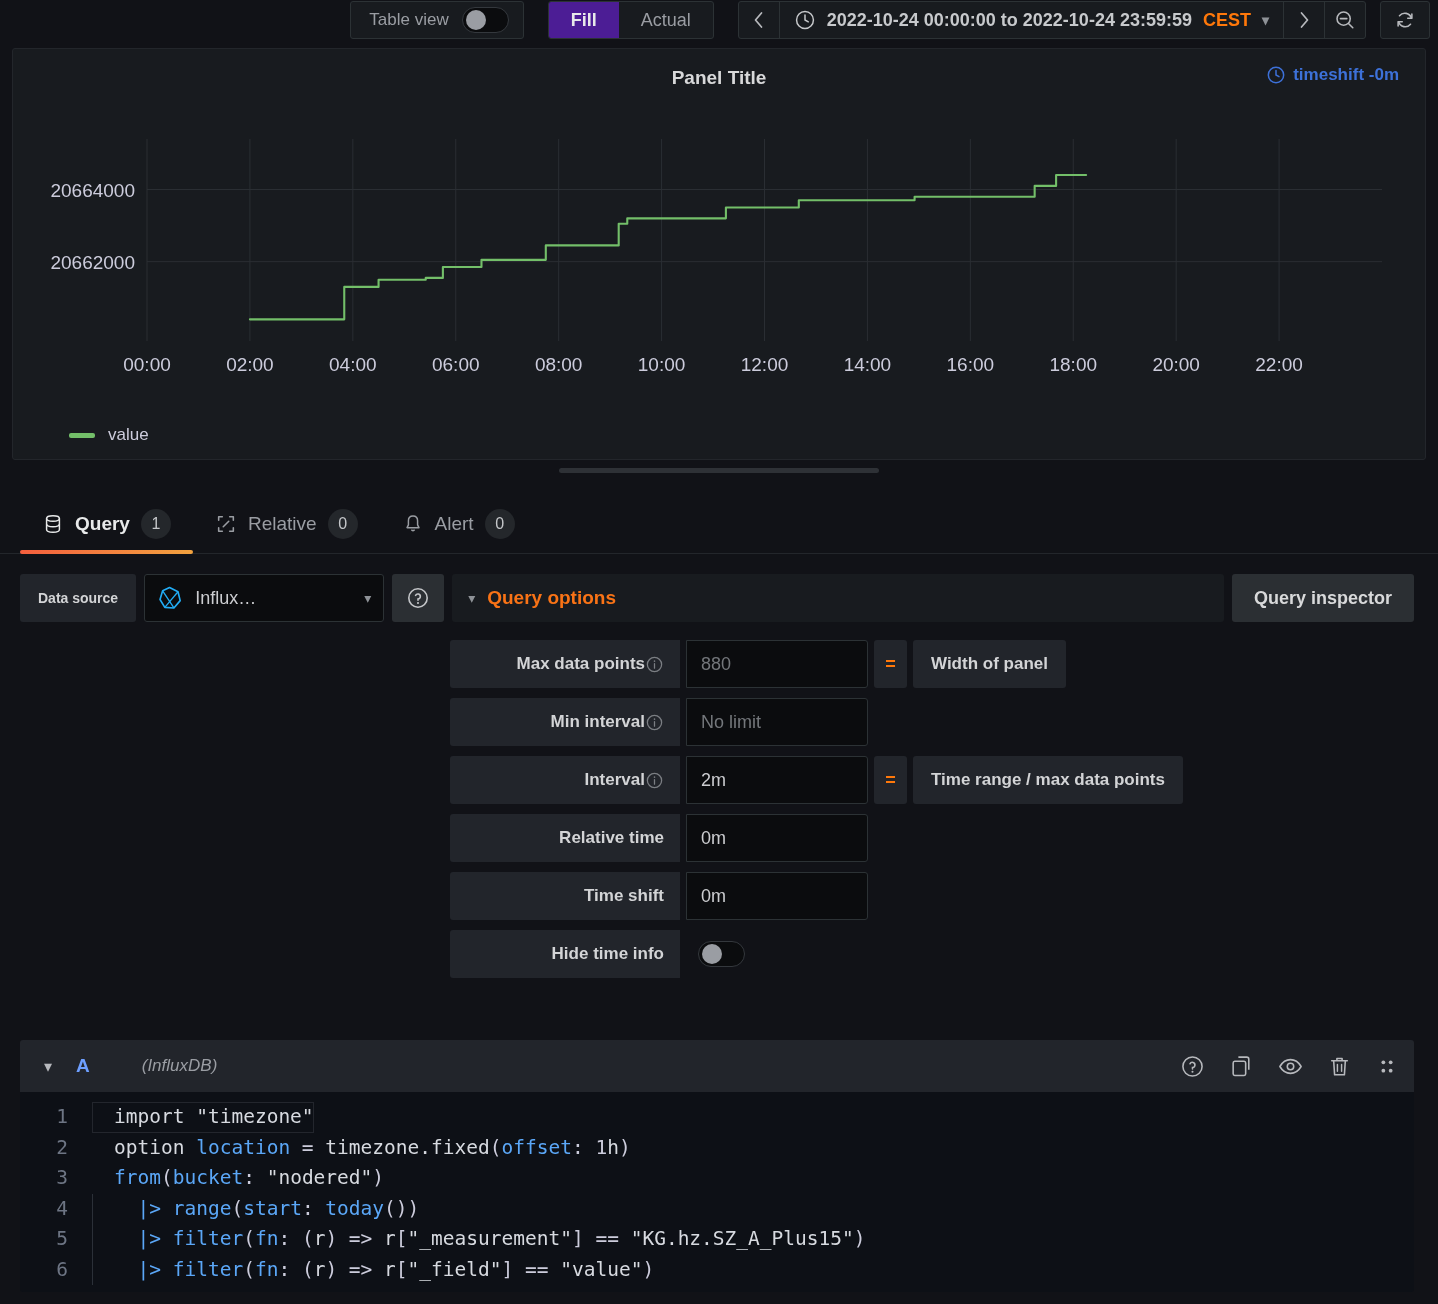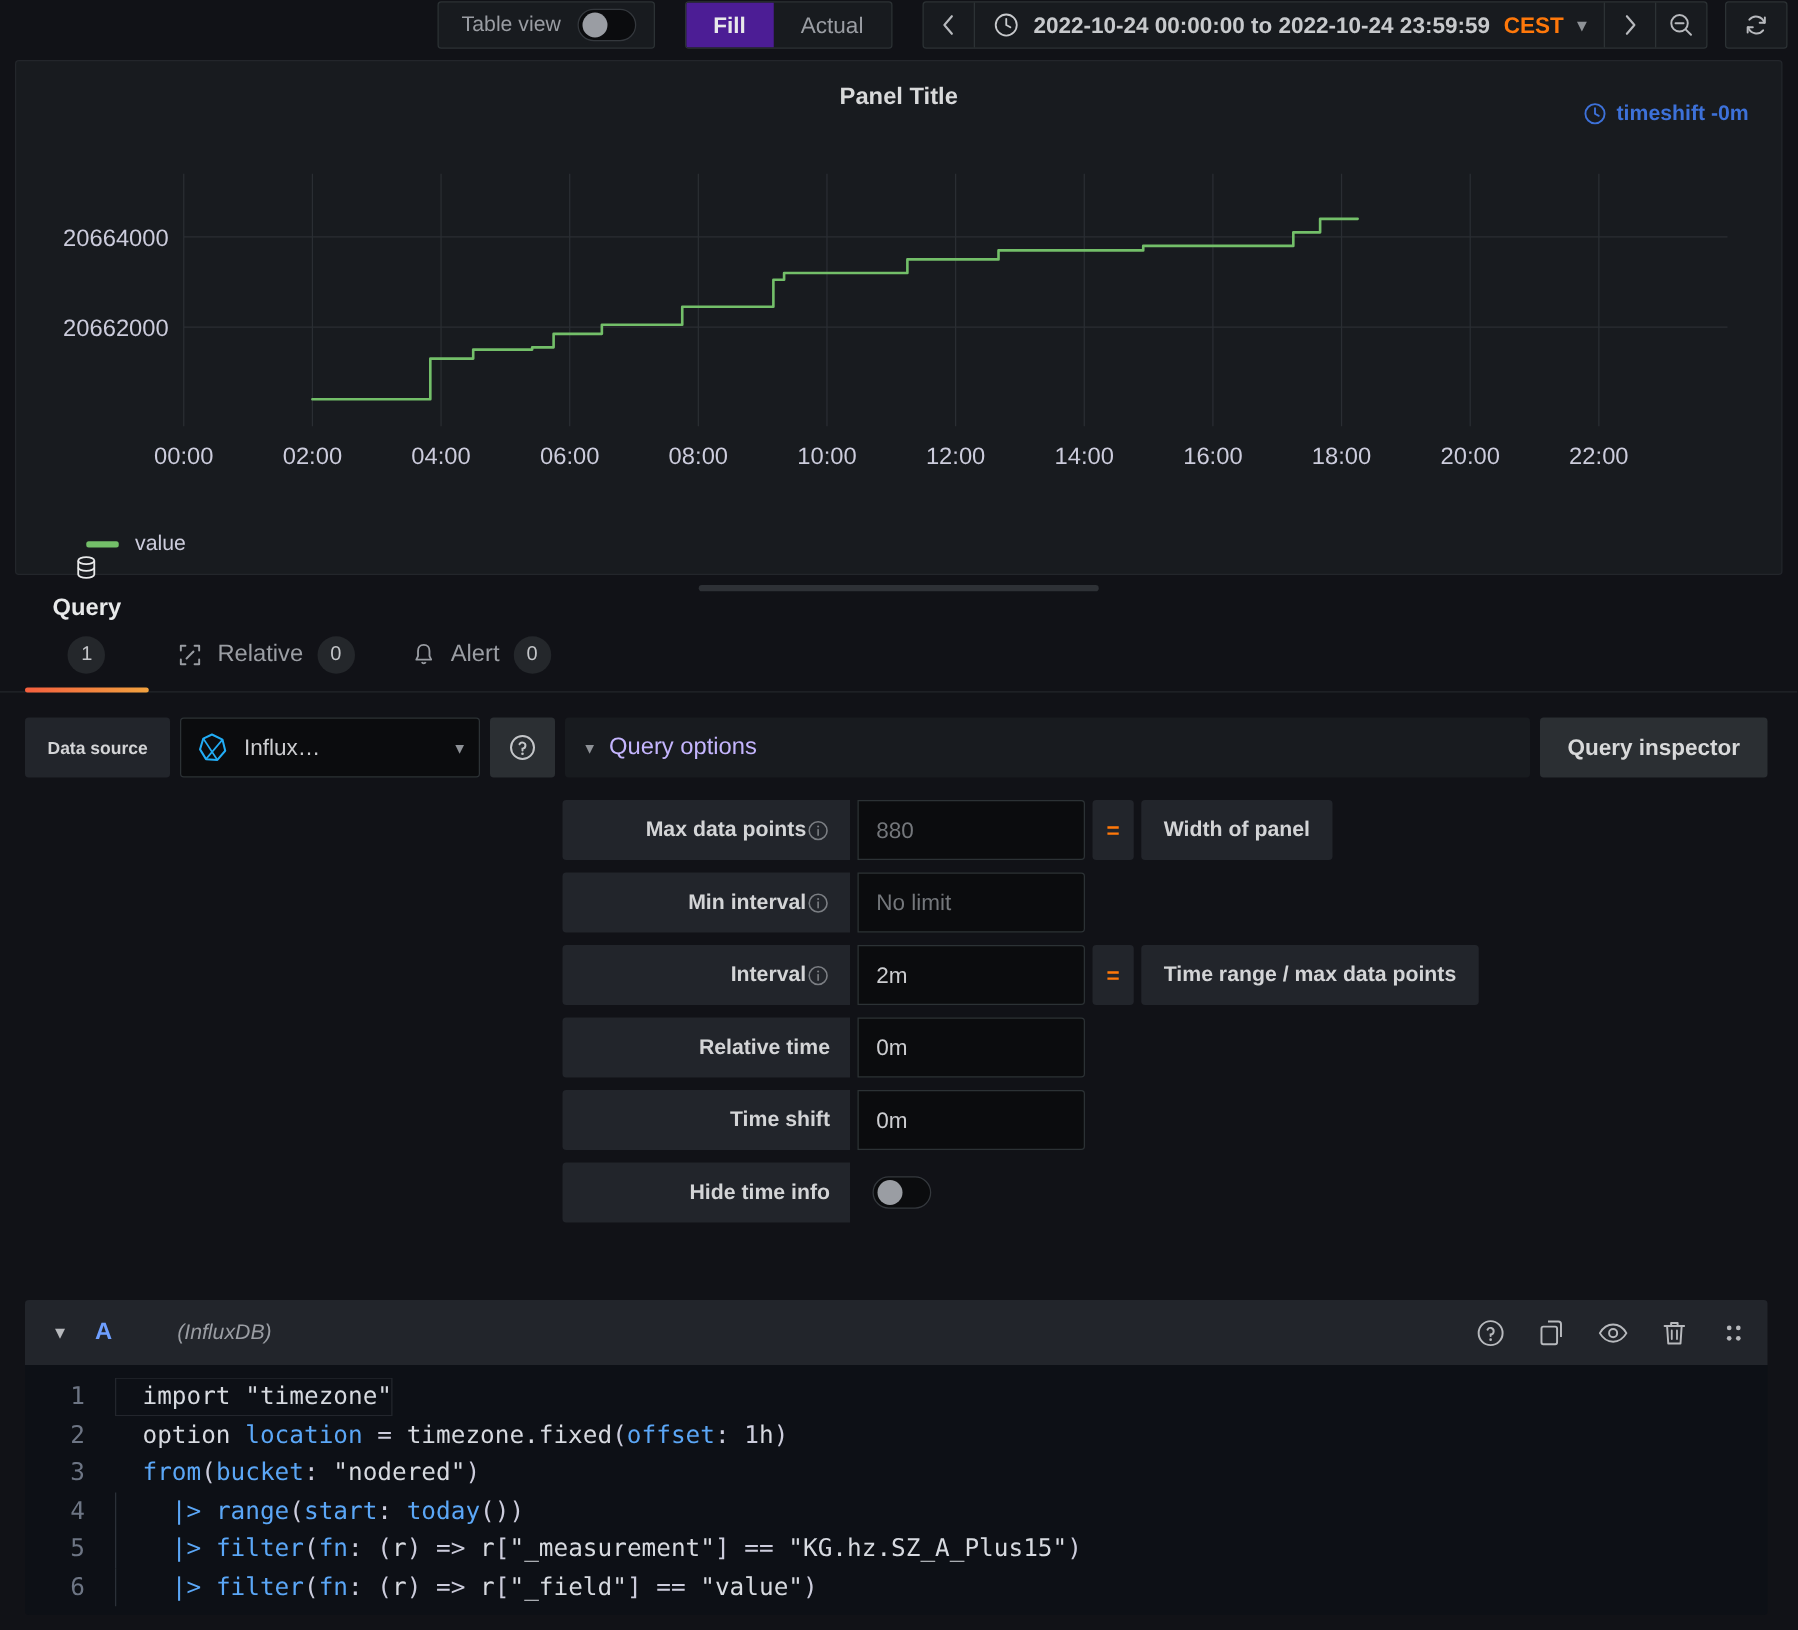--- a/index.html
+++ b/index.html
@@ -83,21 +83,21 @@
     position: relative;
   }
   .panel-title {
     text-align: center;
     font-size: 19px;
     font-weight: 700;
     color: #d8d9da;
     padding-top: 18px;
   }
   .timeshift {
-    position: absolute; right: 26px; top: 32px;
+    position: absolute; right: 26px; top: 16px;
     display: flex; gap: 7px;
     color: #3d71d9; font-size: 17px; font-weight: 700;
   }
   .plot-wrap { position: absolute; left: 0; top: 66px; right: 0; height: 290px; }
   .legend {
     position: absolute; left: 56px; bottom: 14px;
     display: flex; align-items: center; gap: 13px;
     font-size: 17px; color: #ccccdc;
   }
   .legend-swatch { width: 26px; height: 5px; border-radius: 2px; background: #73bf69; }
@@ -119,21 +119,21 @@
     gap: 0px;
     padding-left: 20px;
     border-bottom: 1px solid #23262b;
   }
   .tab {
     display: flex; align-items: center; gap: 11px;
     padding: 0 22px 14px 22px;
     font-size: 19px; color: #9a9da3;
     position: relative; cursor: pointer;
   }
-  .tab.active { color: #e8e9ea; font-weight: 700; flex-direction: column; }
+  .tab.active { color: #e8e9ea; font-weight: 700; }
   .tab.active::after {
     content: ""; position: absolute; left: 0; right: 0; bottom: -1px;
     height: 4px; border-radius: 2px;
     background: linear-gradient(90deg,#f55f3e,#f2a23f);
   }
   .badge {
     min-width: 30px; height: 30px; padding: 0 8px;
     border-radius: 15px;
     background: #24272b;
     display: flex; align-items: center; justify-content: center;
@@ -164,21 +164,21 @@
     cursor: pointer; color: #c4c6c9;
   }
   .qopts {
     flex: 1; height: 48px;
     background: #181b1f;
     display: flex; align-items: center; gap: 12px;
     padding: 0 16px;
     border-radius: 3px;
     cursor: pointer;
   }
-  .qopts-title { color: #c4b5fd; font-size: 19px; font-weight: 400; }
+  .qopts-title { color: #f97316; font-size: 19px; font-weight: 700; }
   .qinspector {
     height: 48px; padding: 0 22px;
     background: #2b2f33; border-radius: 3px;
     display: flex; align-items: center;
     font-size: 18px; font-weight: 700; color: #d8d9da;
     cursor: pointer;
   }
 
   
   .opts { margin-top: 18px; padding-left: 430px; }

